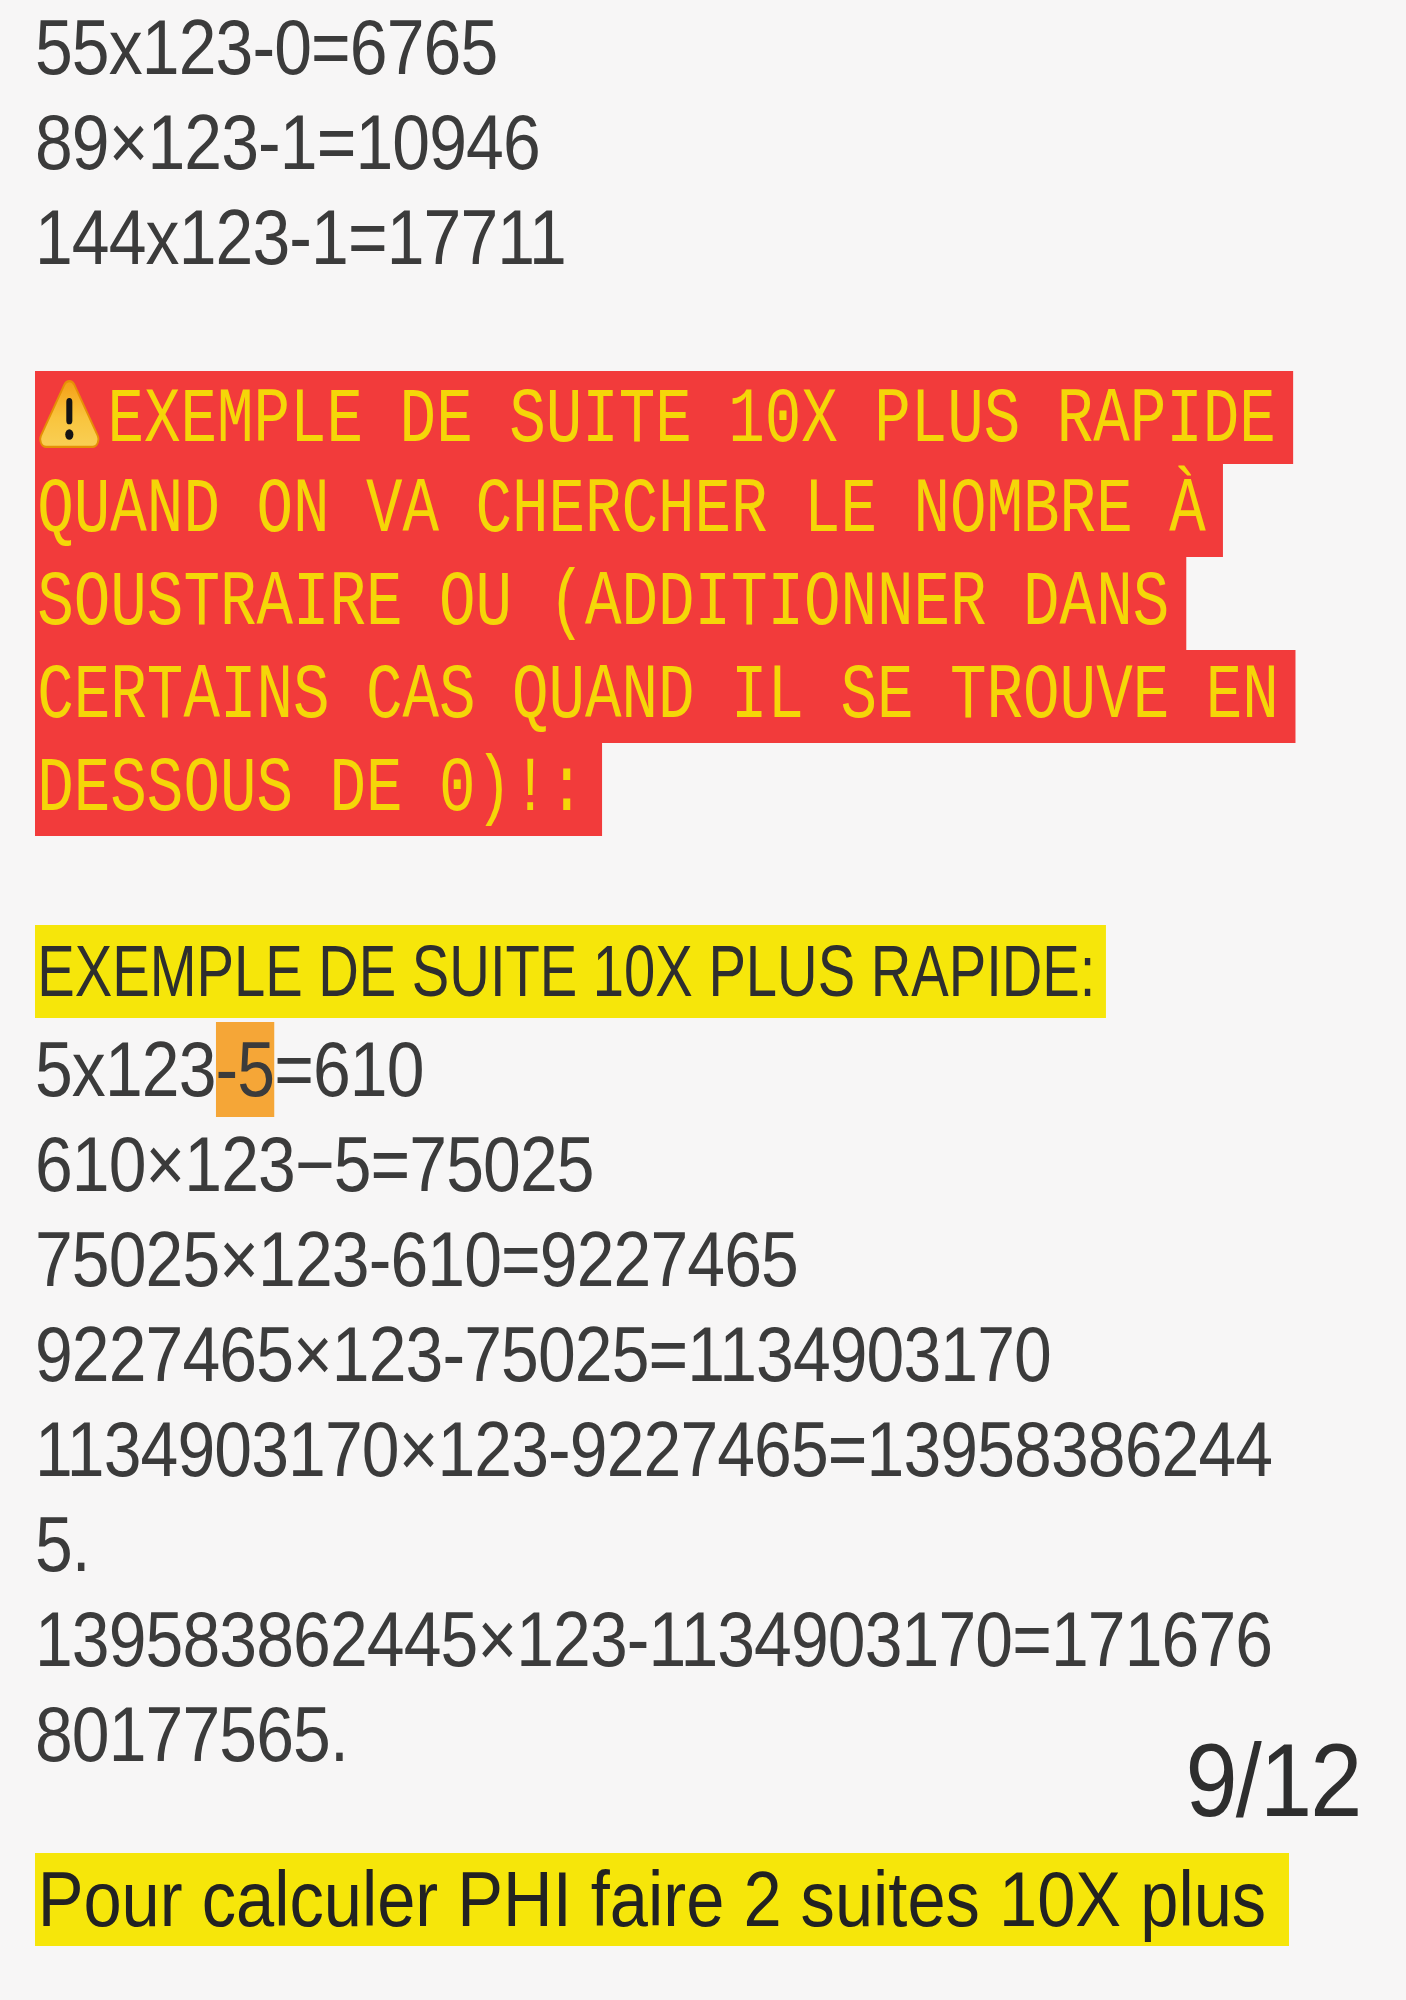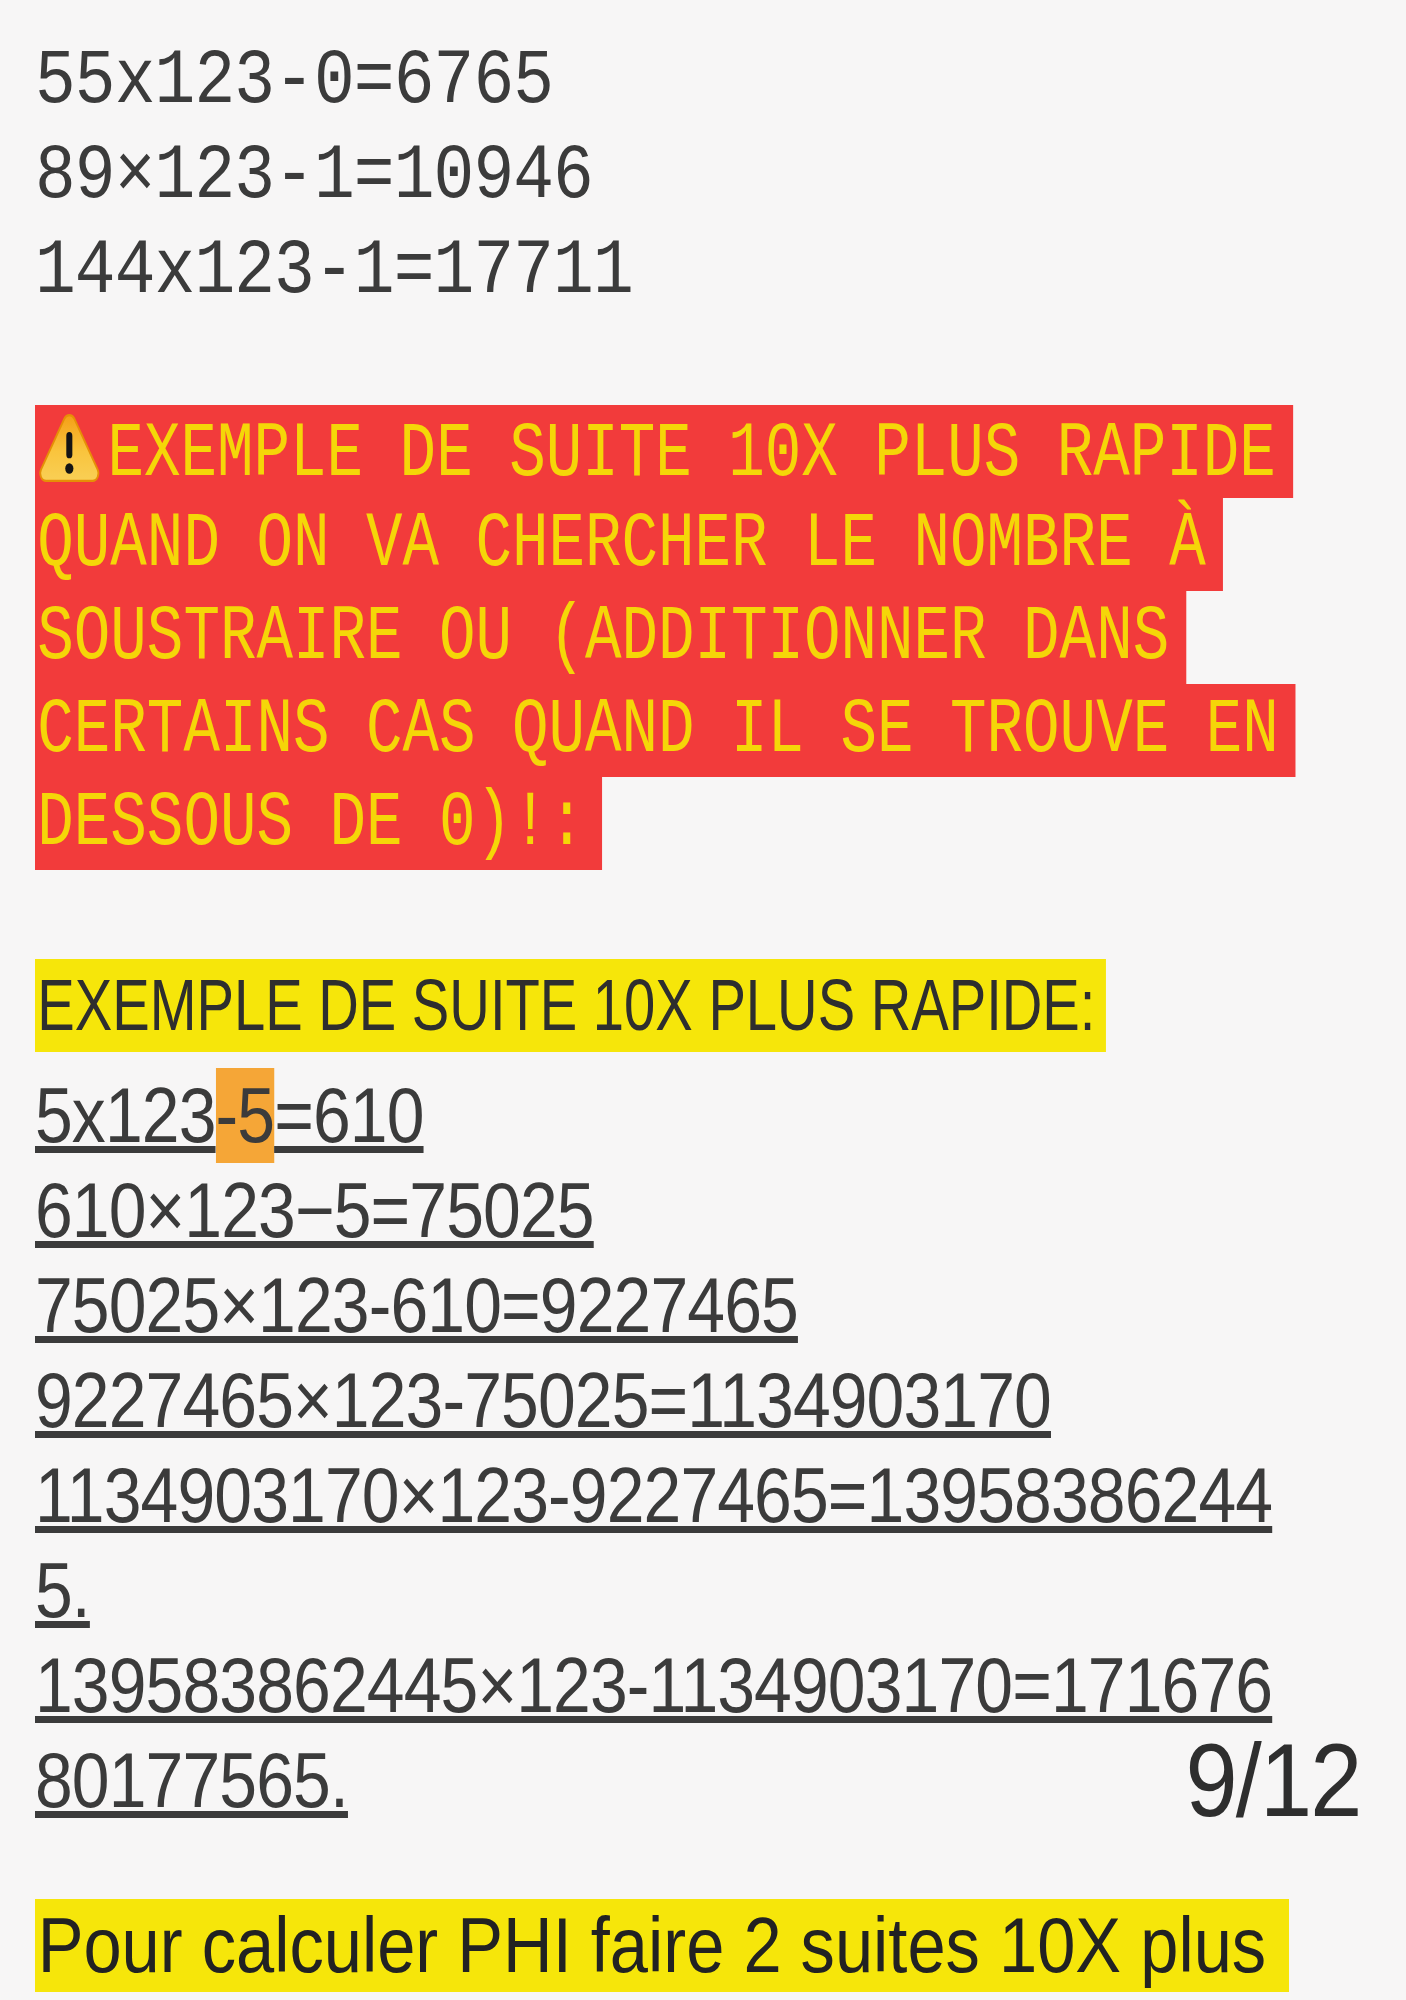--- a/index.html
+++ b/index.html
@@ -12,40 +12,40 @@
     width:1406px;height:2000px;position:relative;overflow:hidden;
     background:var(--page-bg);color:var(--text);
     font-family:"Liberation Sans",sans-serif;
   }
   .content{padding-left:35px;}
   
   .num-line{
     font-size:78px;line-height:95px;letter-spacing:-1px;white-space:nowrap;
     width:max-content;transform:scaleX(0.87);transform-origin:0 0;
   }
-  .intro{margin-top:34px;font-family:Liberation Mono, monospace;}
+  .intro{}
   
   .red-block{margin-top:86px;font-family:Liberation Mono, monospace;}
   .red-line{
     width:max-content;height:93px;line-height:93px;white-space:nowrap;
     background:var(--red);color:var(--red-text);
     font-size:78px;letter-spacing:0;
     padding:0 22px 0 3px;
     transform:scaleX(0.78);transform-origin:0 0;
   }
   .warn-icon{display:inline-block;vertical-align:-16px;margin-right:8px;}
   .warn-icon svg{display:block;width:82px;height:86px;}
   
   .hl-heading{
     margin-top:89px;width:max-content;height:93px;line-height:93px;white-space:nowrap;
     background:var(--yellow);color:var(--heading-text);
     font-size:72px;padding:0 14px 0 3px;
     transform:scaleX(0.78);transform-origin:0 0;
   }
-  .sequence{margin-top:16px;text-decoration:underline;}
+  .sequence{margin-top:4px;}
   .orange-hl{
     display:inline-block;height:95px;line-height:95px;vertical-align:top;
     background:var(--orange);
   }
   
   .page-indicator{
     position:absolute;top:1728px;right:46px;color:var(--heading-text);
     font-size:104px;line-height:104px;letter-spacing:-2px;white-space:nowrap;
     transform:scaleX(0.9);transform-origin:100% 0;
   }

